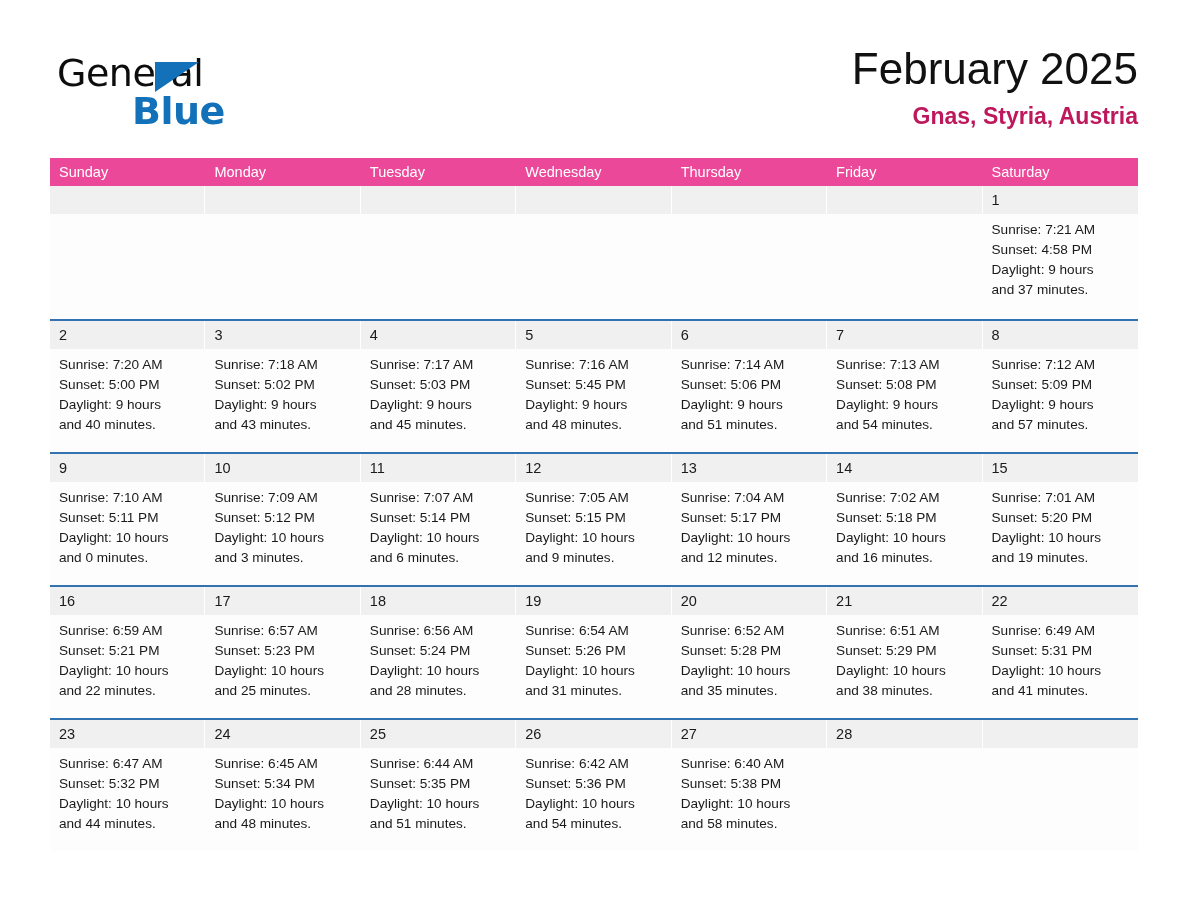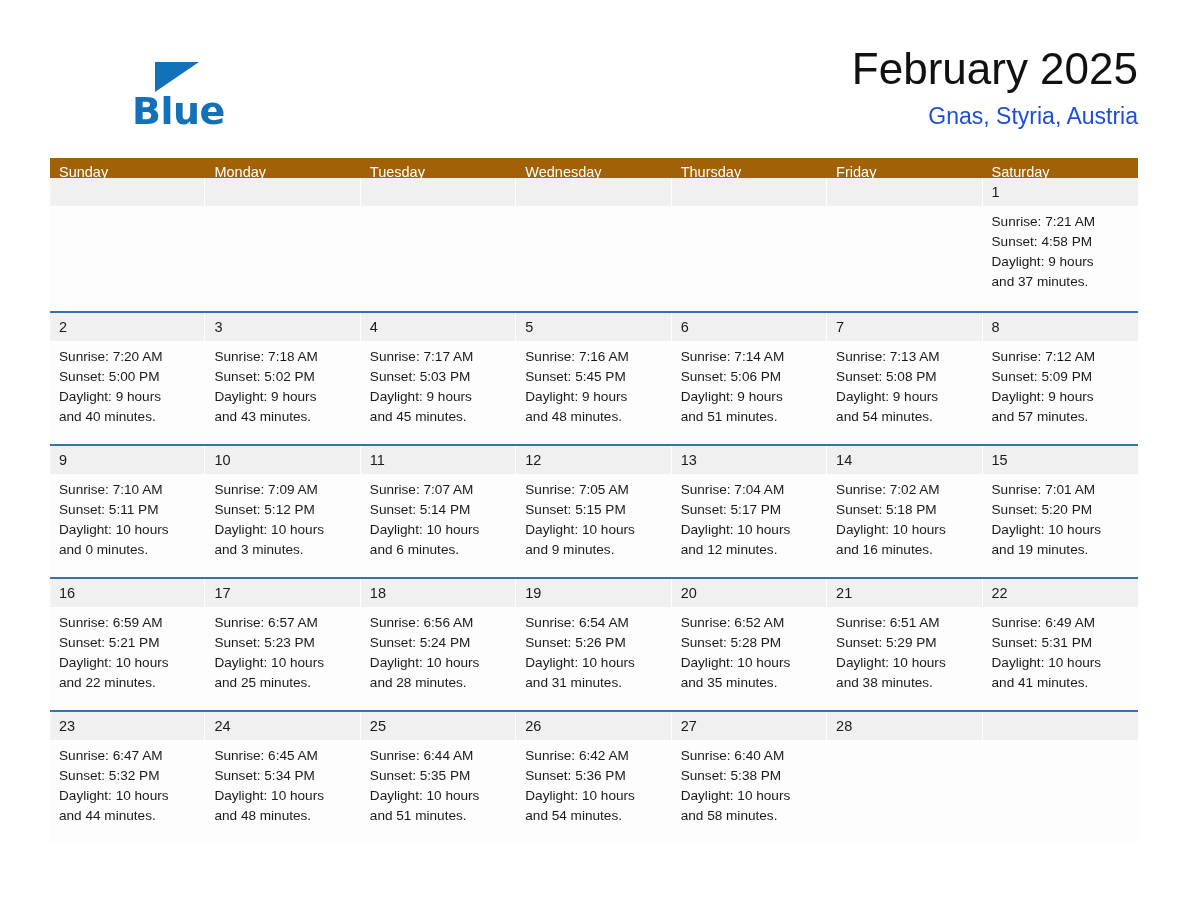--- a/index.html
+++ b/index.html
@@ -76,38 +76,38 @@
   }
   .month-title {
     font-size: 44px;
     font-weight: 400;
     color: #111111;
     line-height: 54px;
     white-space: nowrap;
   }
   .location {
     font-size: 23px;
-    font-weight: 400;
-    color: #1d4ed8;
+    font-weight: 700;
+    color: #be185d;
     line-height: 30px;
     margin-top: 5px;
     white-space: nowrap;
   }
 
   
   .calendar {
     position: absolute;
     left: 50px;
     top: 158px;
     width: 1088px;
   }
   .dow-row {
     display: flex;
-    background: #a16207;
-    height: 20px;
+    background: #ec4899;
+    height: 28px;
   }
   .dow {
     flex: 1 1 0;
     color: #ffffff;
     font-size: 14.5px;
     line-height: 28px;
     padding-left: 9px;
     box-sizing: border-box;
     overflow: hidden;
     white-space: nowrap;
@@ -156,20 +156,21 @@
   }
 </style>
 </head>
 <body>
 
 <div class="page">
 
   <div class="header">
 
     <div class="logo">
+      <span class="logo-general">General</span>
       <span class="logo-tri"></span>
       <span class="logo-blue">Blue</span>
     </div>
 
     <div class="title-block">
       <div class="month-title">February 2025</div>
       <div class="location">Gnas, Styria, Austria</div>
     </div>
 
   </div>

